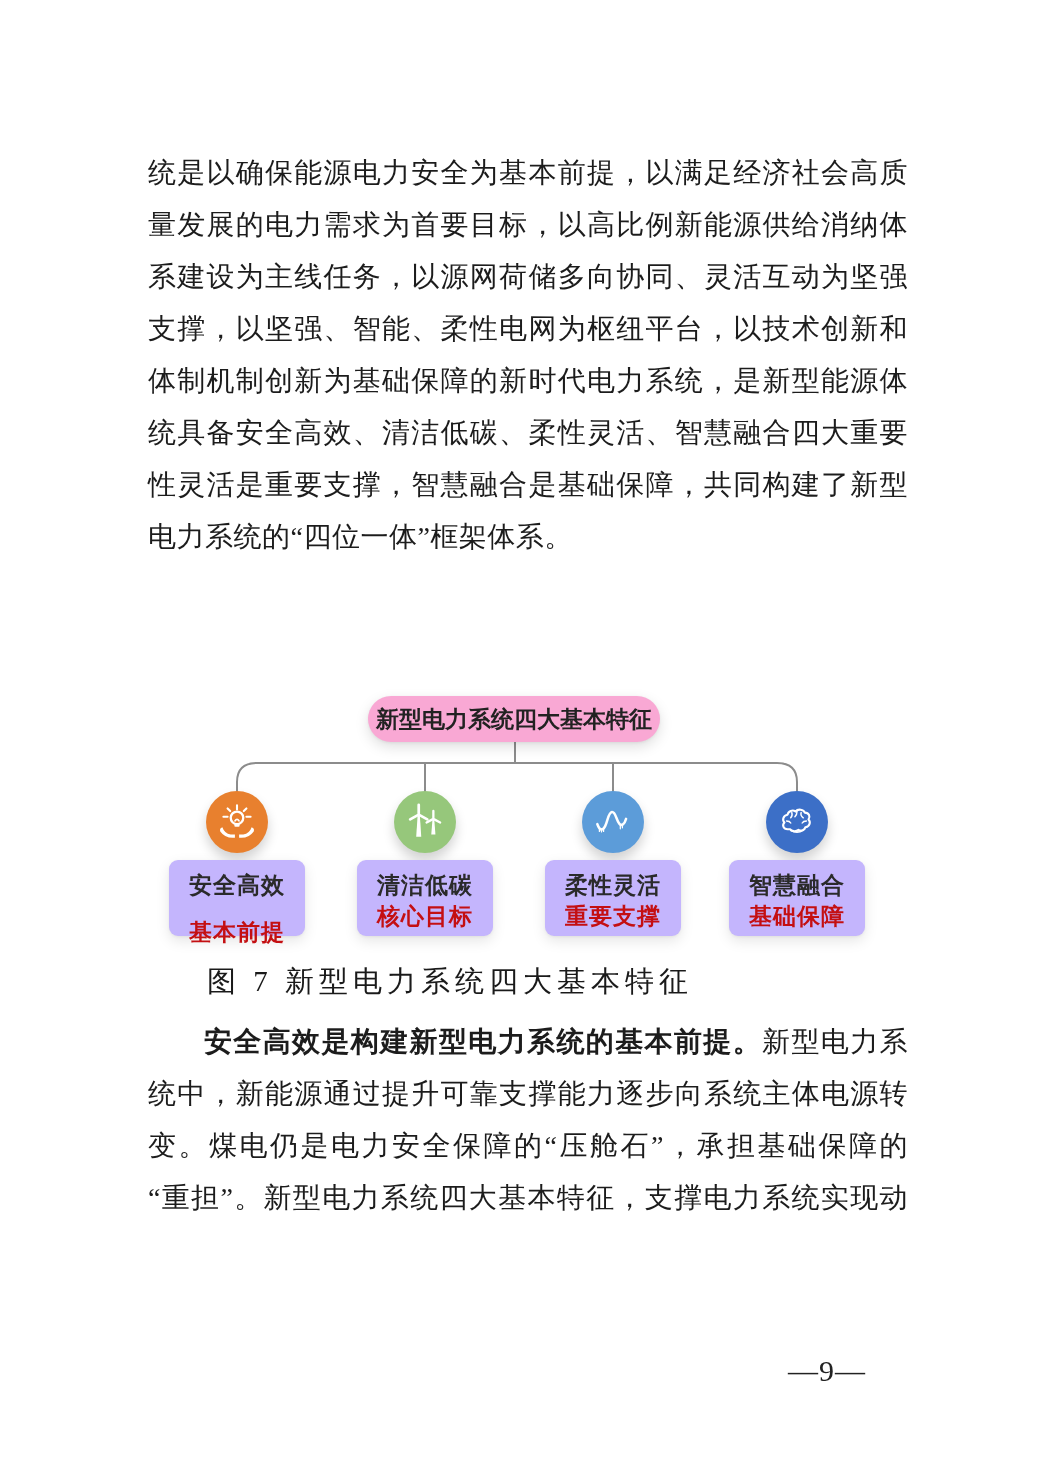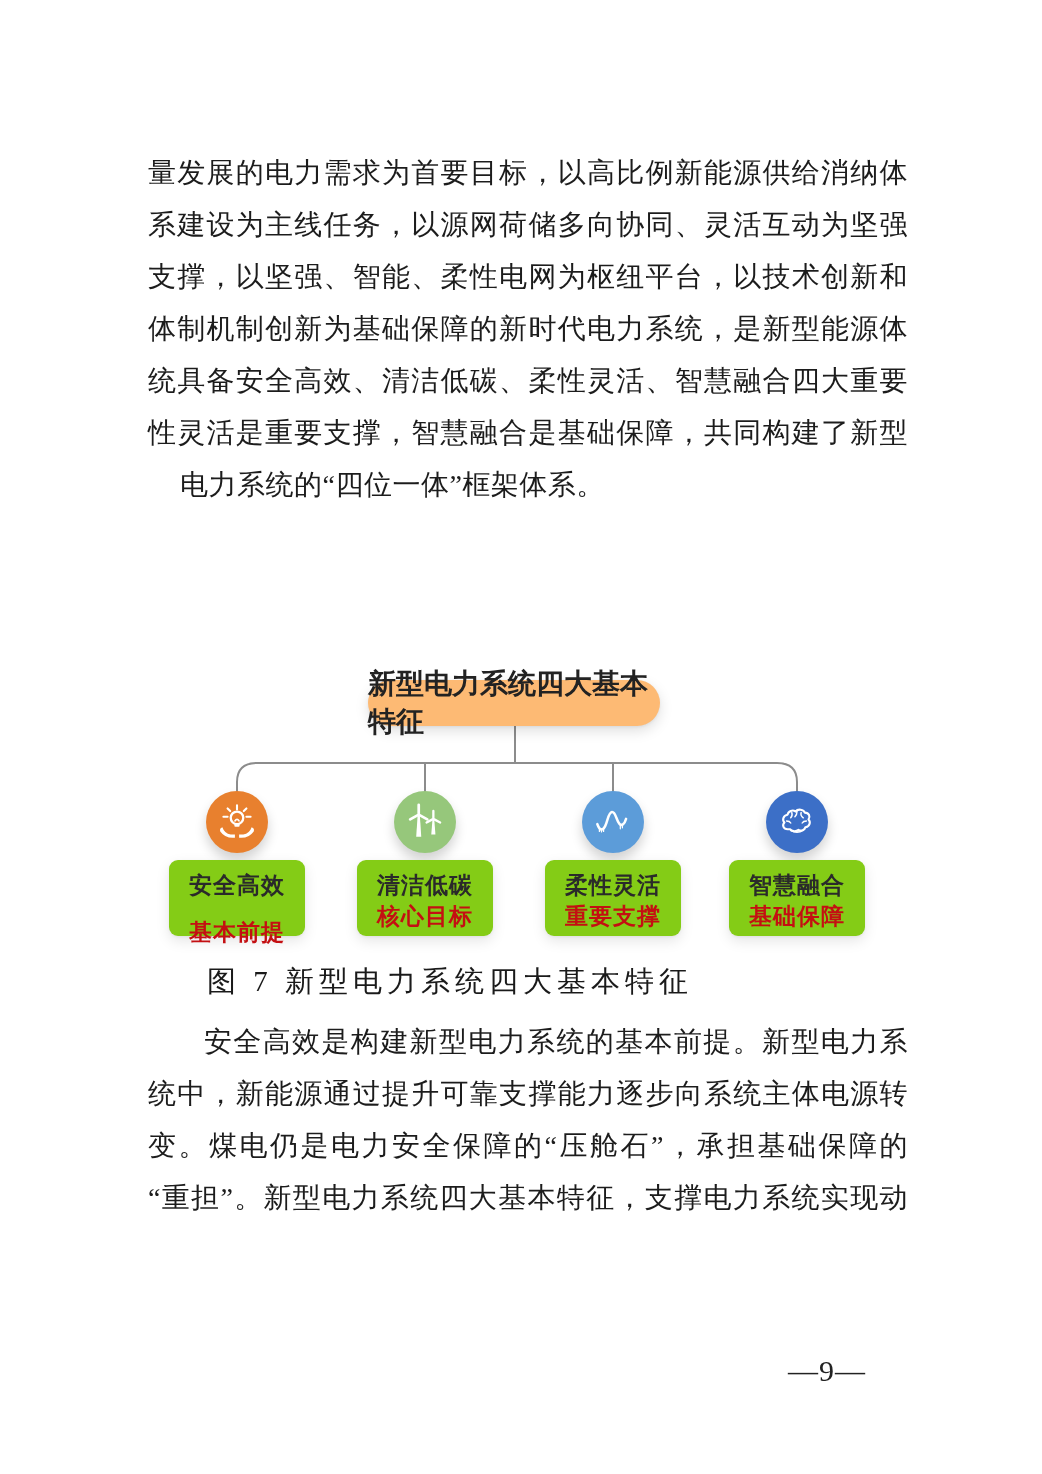--- a/index.html
+++ b/index.html
@@ -2,49 +2,50 @@
 <html><head>
 <meta charset="utf-8">
 <style>
   html,body{margin:0;padding:0;background:#ffffff;}
   .page{position:relative;width:1042px;height:1474px;background:#ffffff;overflow:hidden;
         font-family:"Liberation Serif","DejaVu Serif",serif;color:#1c1c1c;}
   
   .para{position:absolute;left:148px;width:760px;font-size:28px;}
   .bline{height:52px;line-height:52px;text-align:justify;text-align-last:justify;
          text-justify:inter-character;letter-spacing:0.5px;}
-  .bline.noj{text-align-last:left;margin-left:32px;}
+  .bline.noj{text-align-last:left;}
   .bline.indent{padding-left:56px;width:704px;}
-  .bold{font-weight:400;}
+  .bold{font-weight:700;}
   
   .figure{position:absolute;left:0;top:660px;width:1042px;height:305px;
           font-family:"Liberation Sans","DejaVu Sans",sans-serif;}
-  .fig-title{position:absolute;left:368px;top:20px;width:292px;height:46px;border-radius:24px;
-             background:#fdba74;box-shadow:0 5px 14px rgba(0,0,0,0.13),0 1px 3px rgba(0,0,0,0.06);
+  .fig-title{position:absolute;left:368px;top:36px;width:292px;height:46px;border-radius:24px;
+             background:#f9a8d4;box-shadow:0 5px 14px rgba(0,0,0,0.13),0 1px 3px rgba(0,0,0,0.06);
              display:flex;align-items:center;justify-content:center;
-             font-size:28px;font-weight:700;color:#222;}
+             font-size:23px;font-weight:700;color:#222;}
   .connectors{position:absolute;left:0;top:0;width:1042px;height:305px;}
   .node-circle{position:absolute;top:131px;width:62px;height:62px;border-radius:50%;
                display:flex;align-items:center;justify-content:center;
                box-shadow:0 7px 12px rgba(0,0,0,0.18);}
-  .node-card{position:absolute;top:200px;width:136px;height:76px;border-radius:9px;background:#84cc16;
+  .node-card{position:absolute;top:200px;width:136px;height:76px;border-radius:9px;background:#c4b5fd;
              box-shadow:0 5px 14px rgba(0,0,0,0.10),0 1px 3px rgba(0,0,0,0.05);
              text-align:center;padding-top:10px;box-sizing:border-box;}
   .node-label{font-size:23px;font-weight:700;color:#2a2a2a;line-height:31px;letter-spacing:1px;}
   .node-sub{font-size:23px;font-weight:700;line-height:31px;letter-spacing:1px;}
   .caption{position:absolute;left:0;top:962px;width:900px;text-align:center;
            font-size:29px;color:#1a1a1a;letter-spacing:5px;}
   .pagenum{position:absolute;top:1354px;left:788px;font-size:30px;color:#222;letter-spacing:1px;}
 </style>
 </head>
 <body>
 
 <div class="page">
 
   <div class="para" style="top:147px;">
+    <div class="bline">统是以确保能源电力安全为基本前提，以满足经济社会高质</div>
     <div class="bline">量发展的电力需求为首要目标，以高比例新能源供给消纳体</div>
     <div class="bline">系建设为主线任务，以源网荷储多向协同、灵活互动为坚强</div>
     <div class="bline">支撑，以坚强、智能、柔性电网为枢纽平台，以技术创新和</div>
     <div class="bline">体制机制创新为基础保障的新时代电力系统，是新型能源体</div>
     <div class="bline">统具备安全高效、清洁低碳、柔性灵活、智慧融合四大重要</div>
     <div class="bline">性灵活是重要支撑，智慧融合是基础保障，共同构建了新型</div>
     <div class="bline noj">电力系统的“四位一体”框架体系。</div>
   </div>
 
   <div class="figure">

